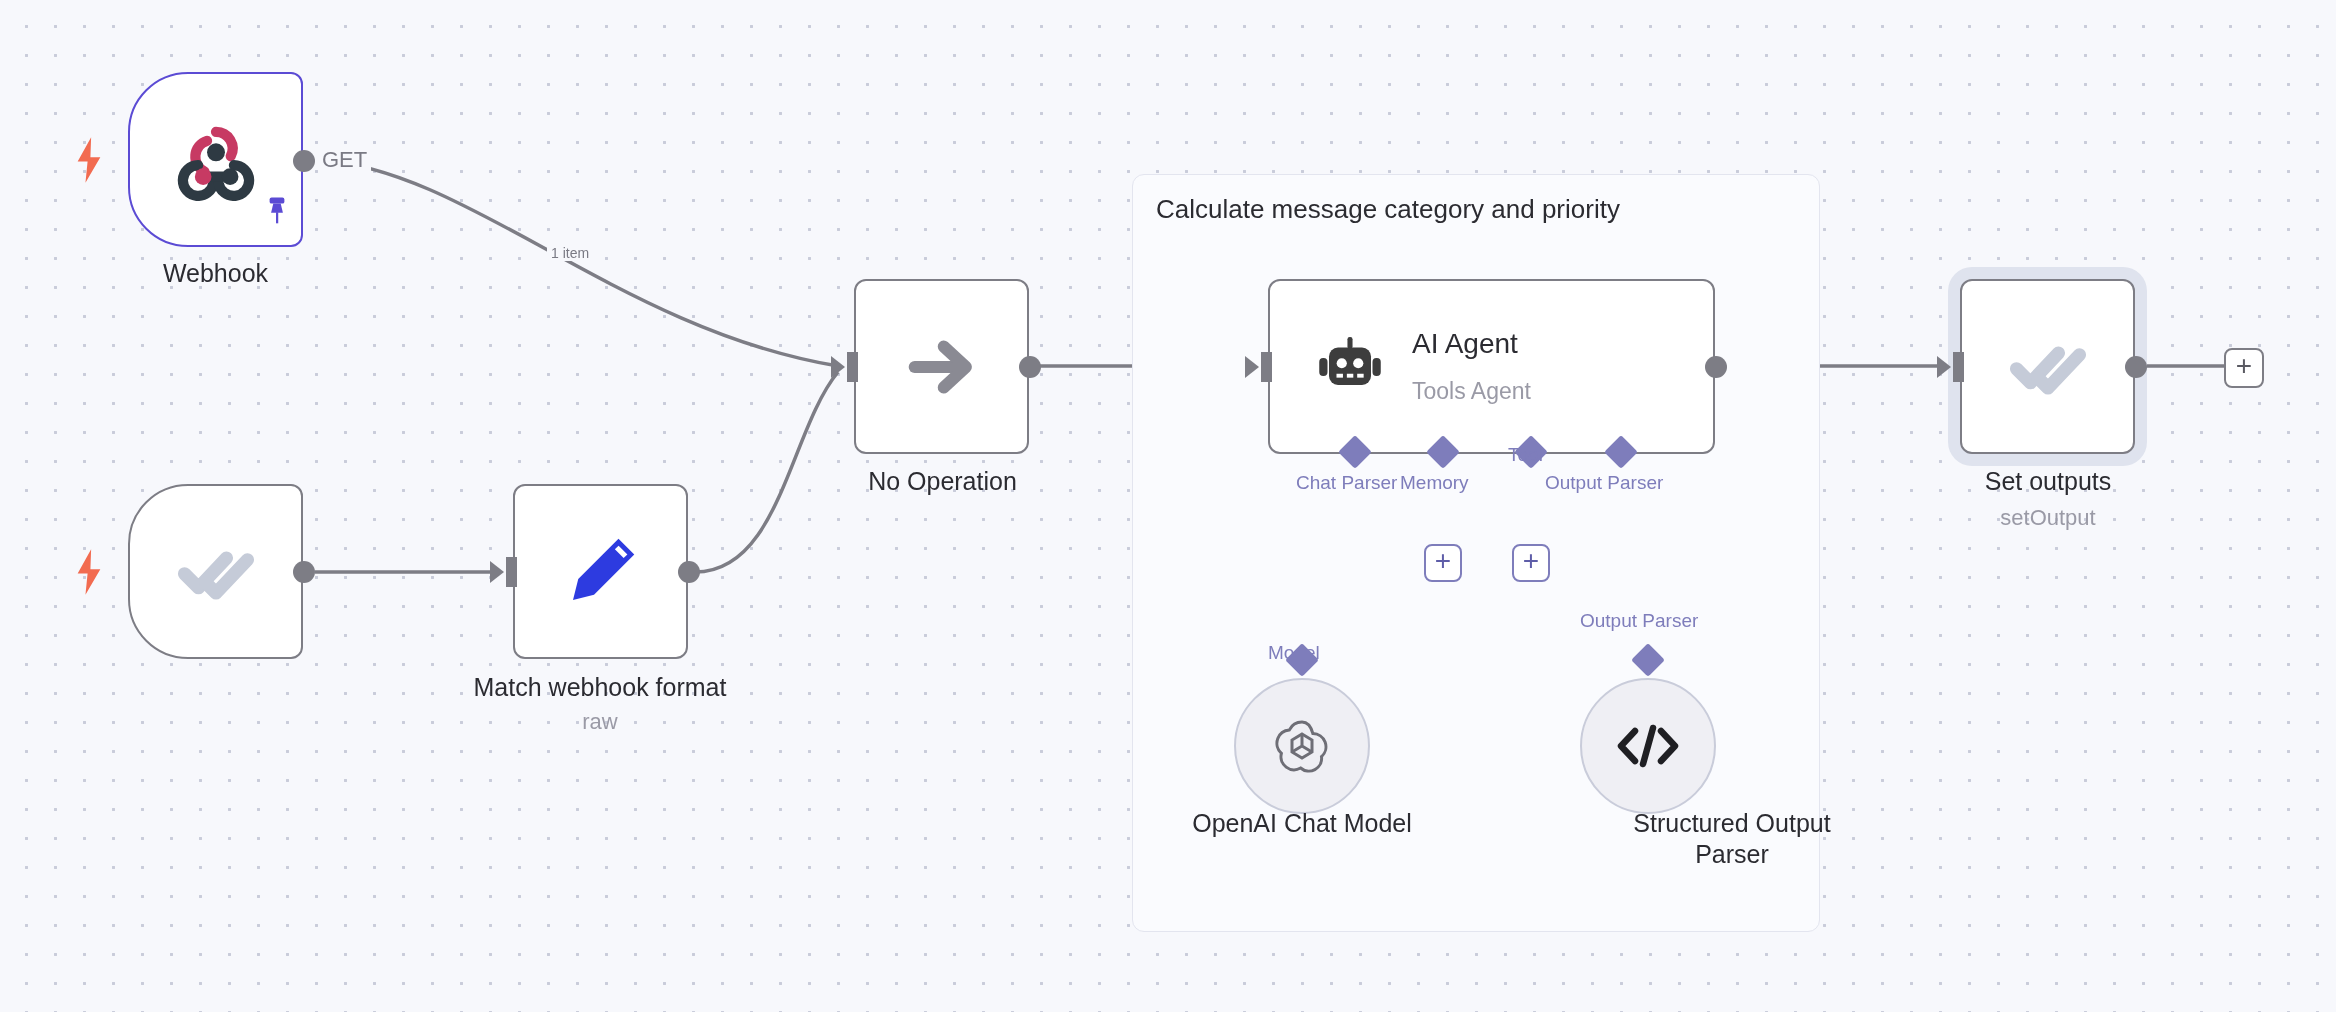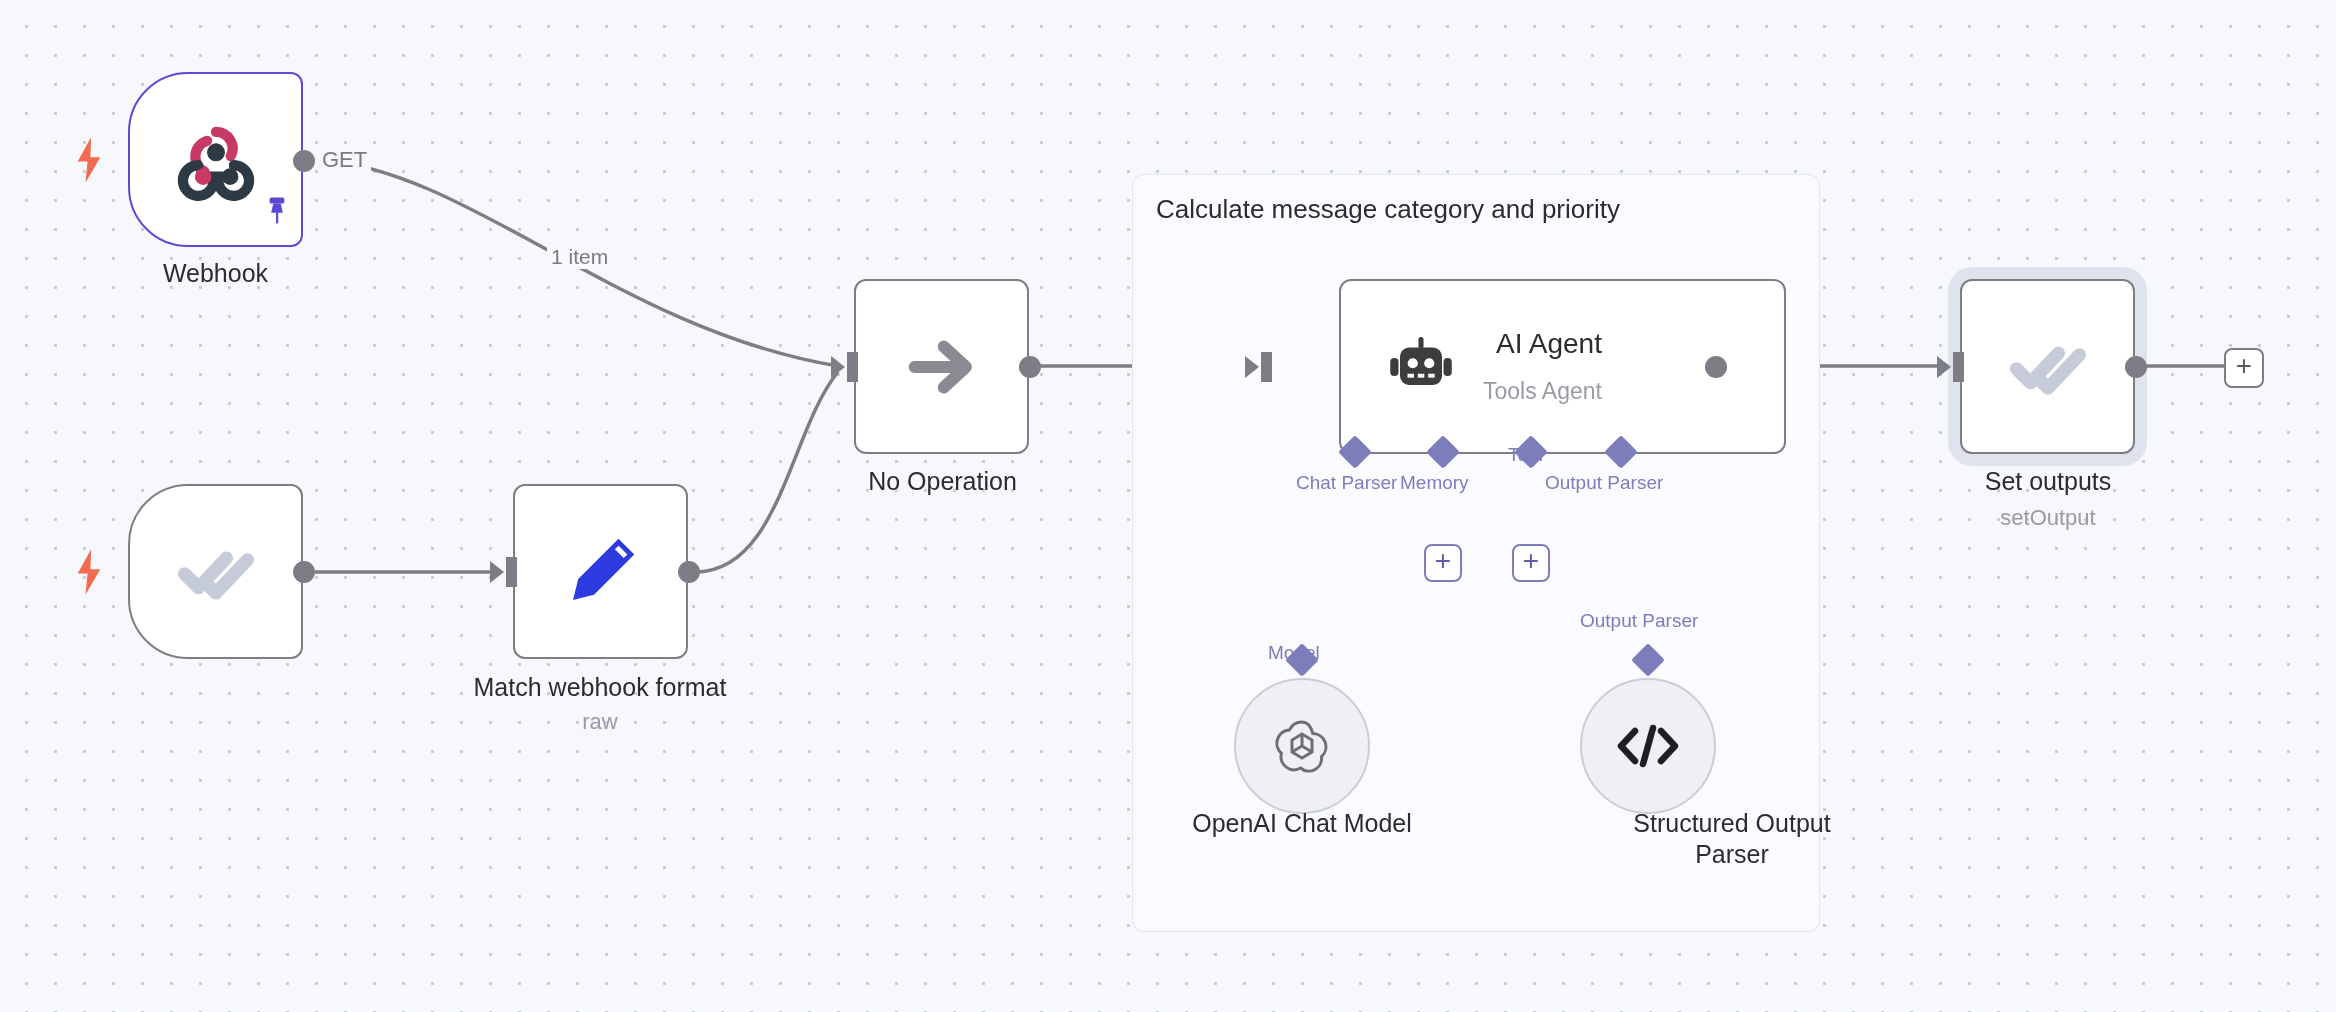--- a/index.html
+++ b/index.html
@@ -110,21 +110,21 @@
   .plus-btn {
     position:absolute; width:38px; height:38px;
     border:2.5px solid #7E7DBB; border-radius:8px;
     background:#FFFFFF; display:flex; align-items:center; justify-content:center;
     color:#5E5DA8; font-size:28px; line-height:1; padding-bottom:4px;
   }
   .plus-btn.gray { border-color:#7D7D85; color:#5A5A62; }
 
   .edge-label {
     position:absolute;
-    font-size:21px; color:#7A7A84;
+    font-size:14px; color:#7A7A84;
     background:#F7F8FC; padding:0 4px; white-space:nowrap;
   }
   .bolt { position:absolute; font-size:0; }
 
   
   .icon { display:block; }
 </style>
 </head>
 <body>
 
@@ -219,21 +219,21 @@
   <div class="node" style="left:854px; top:279px; width:175px; height:175px;">
     <svg width="82" height="82" viewBox="0 0 48 48" class="icon">
       <path d="M8 24 L36 24" stroke="#8A8A93" stroke-width="7" stroke-linecap="round"></path>
       <path d="M25 12 L38 24 L25 36" fill="none" stroke="#8A8A93" stroke-width="7" stroke-linecap="round" stroke-linejoin="round"></path>
     </svg>
   </div>
   <div class="port-in" style="left:847px; top:352px;"></div>
   <div class="port-out" style="left:1019px; top:356px;"></div>
   <div class="node-title" style="left:790px; top:466px; width:305px;">No Operation</div>
 
-  <div class="node wide" style="left:1339px; top:279px; width:447px; height:175px;text-align:right;">
+  <div class="node wide" style="left:1268px; top:279px; width:447px; height:175px;">
     <svg width="72" height="72" viewBox="0 0 48 48" class="icon">
       <rect x="22.3" y="4" width="3.4" height="8" rx="1.5" fill="#3D3D3D"></rect>
       <rect x="10" y="11" width="28" height="25" rx="6" fill="#3D3D3D"></rect>
       <rect x="3.5" y="18" width="5.5" height="12" rx="2.6" fill="#3D3D3D"></rect>
       <rect x="39" y="18" width="5.5" height="12" rx="2.6" fill="#3D3D3D"></rect>
       <circle cx="18.5" cy="21.5" r="3.4" fill="#FFFFFF"></circle>
       <circle cx="29.5" cy="21.5" r="3.4" fill="#FFFFFF"></circle>
       <rect x="15" y="28.5" width="4.3" height="2.6" fill="#FFFFFF"></rect>
       <rect x="21.9" y="28.5" width="4.3" height="2.6" fill="#FFFFFF"></rect>
       <rect x="28.8" y="28.5" width="4.3" height="2.6" fill="#FFFFFF"></rect>

